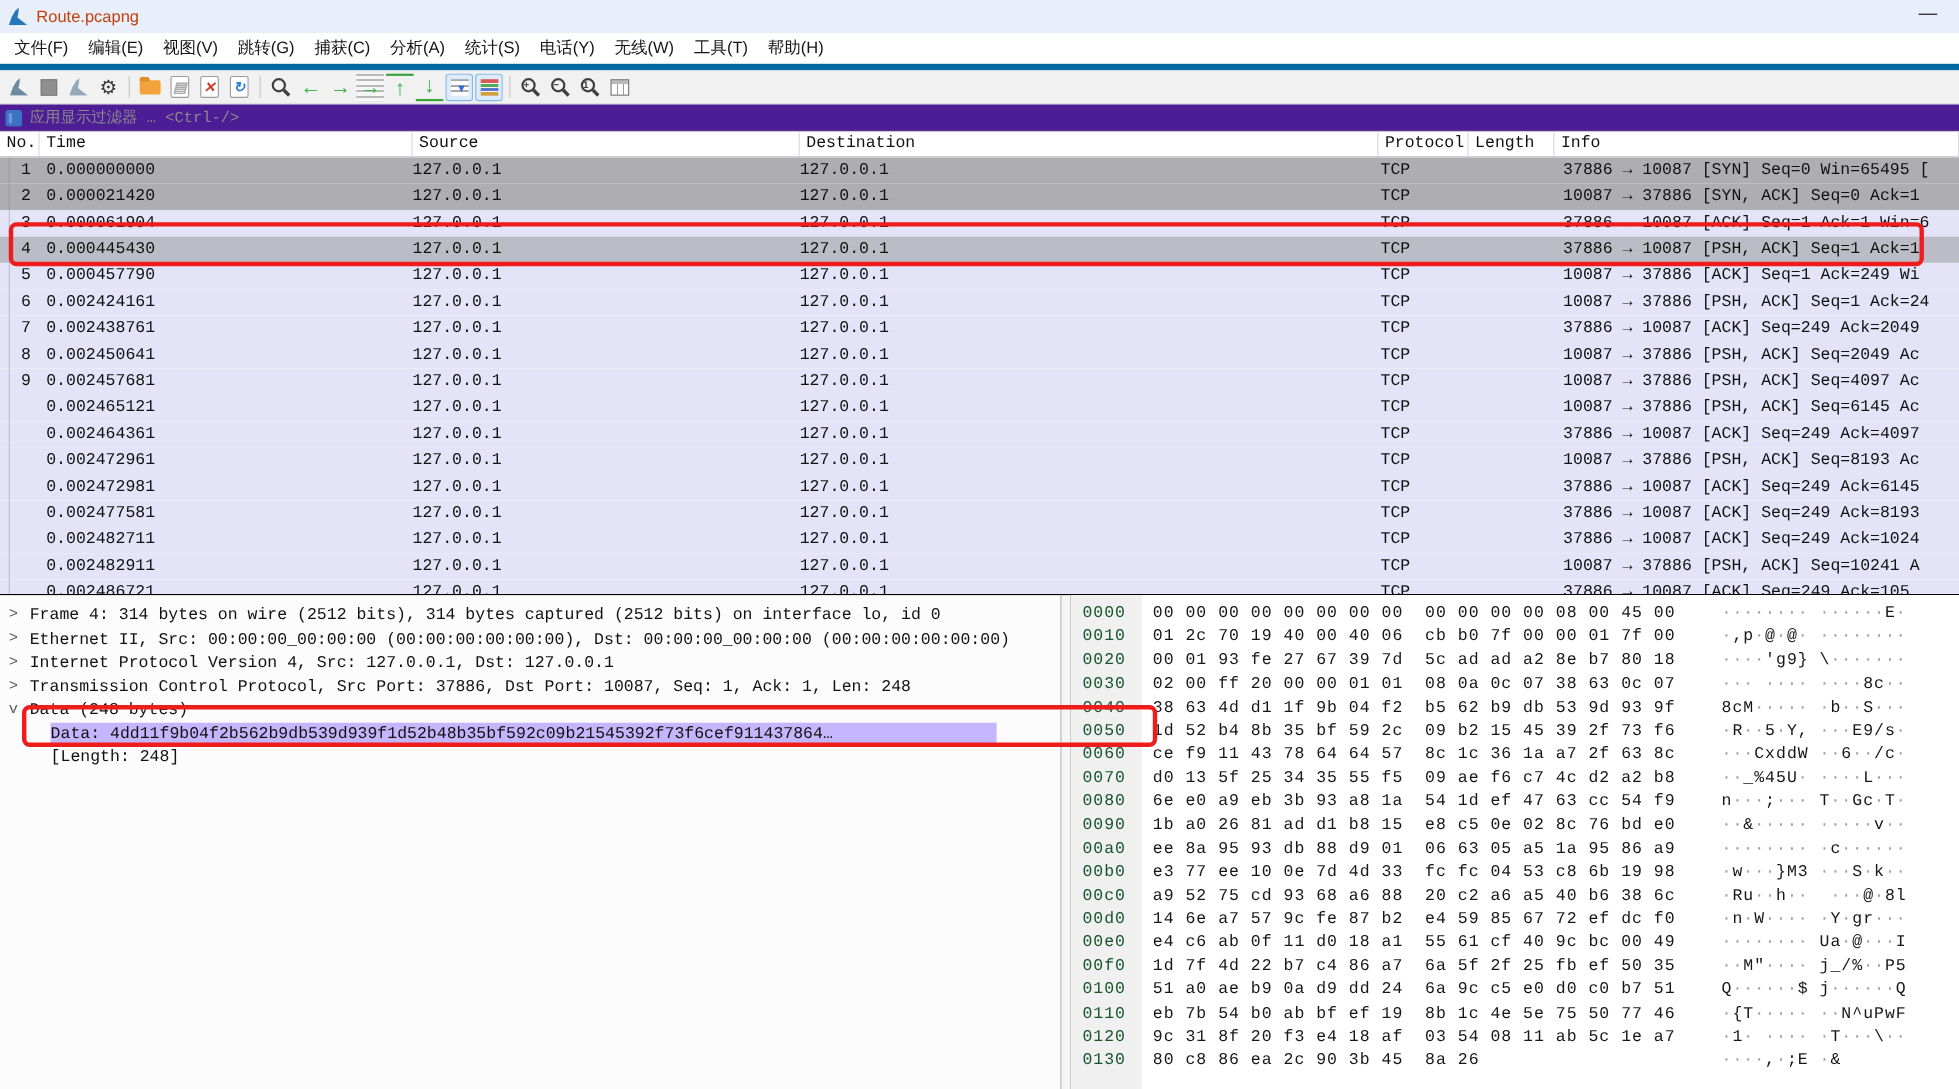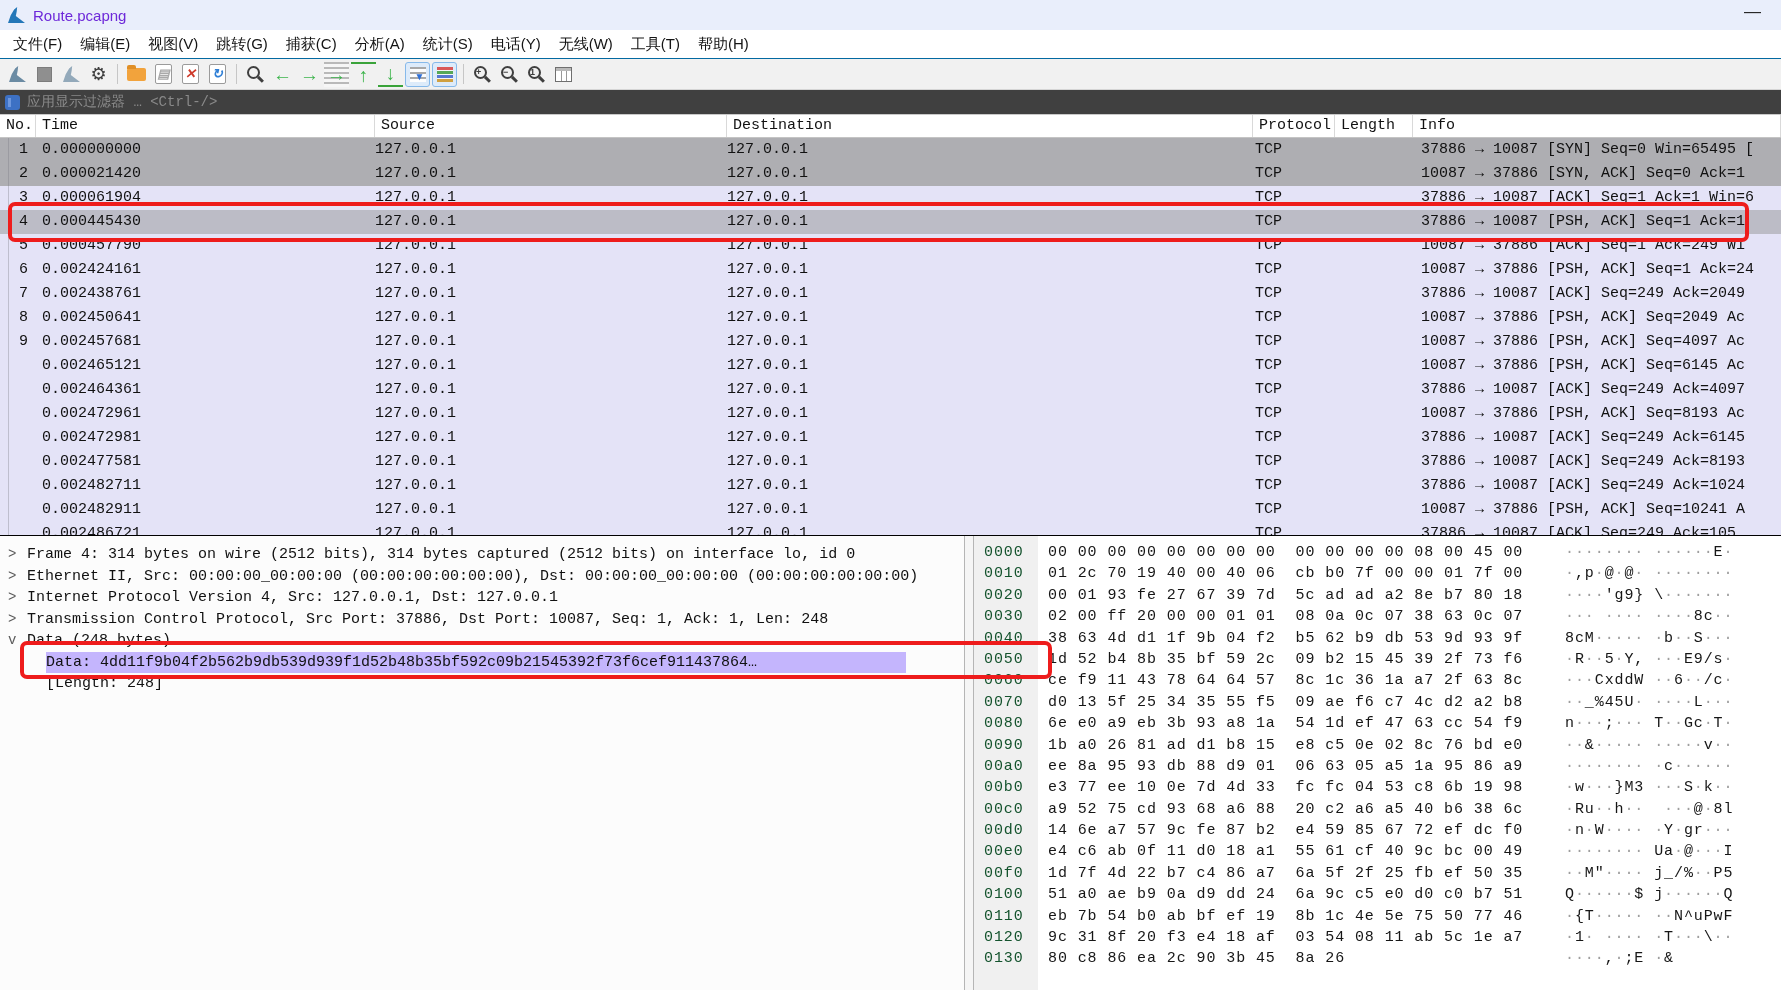--- a/index.html
+++ b/index.html
@@ -2,24 +2,24 @@
 <html><head>
 <meta charset="utf-8">
 <style>
   html,body{margin:0;padding:0;background:#fff;}
   #app{position:relative;width:1781px;height:990px;overflow:hidden;background:#fff;
        font-family:"Liberation Sans",sans-serif;color:#111;}
   
   #titlebar{height:30px;background:#e9eefb;display:flex;align-items:center;position:relative;}
   #ws-logo{width:17px;height:16px;margin:0 8px 0 8px;background:#2477b8;
            clip-path:polygon(0 100%,16% 52%,36% 16%,54% 0,51% 30%,46% 56%,100% 100%);}
-  #title-text{font-size:15px;color:#6d28d9;text-align:center;}
+  #title-text{font-size:15px;color:#c2410c;text-align:center;}
   #win-min{position:absolute;right:12px;top:2px;font-size:17px;color:#222;cursor:default;padding:0 8px;}
   
-  #menubar{height:28px;background:#fff;display:flex;align-items:center;padding-left:4px;border-bottom:1px solid #0369a1;}
+  #menubar{height:28px;background:#fff;display:flex;align-items:center;padding-left:4px;border-bottom:6px solid #0369a1;}
   .menu-item{padding:0 9px;font-size:15px;line-height:28px;color:#141414;}
   
   #toolbar{height:30px;background:#f1f1f1;border-bottom:1px solid #d5d5d5;display:flex;align-items:center;padding-left:5px;gap:2px;}
   .tbi{width:25px;height:25px;display:flex;align-items:center;justify-content:center;position:relative;box-sizing:border-box;}
   .tbi.active{border:1px solid #86b9ea;background:#ddebfa;border-radius:3px;}
   .tbsep{width:1px;height:20px;background:#c6c6c6;margin:0 4px;}
   .t-fin i{display:block;width:17px;height:16px;
      clip-path:polygon(0 100%,16% 52%,36% 16%,54% 0,51% 30%,46% 56%,100% 100%);}
   .t-stop i{display:block;width:13px;height:13px;border:1px solid #7c7c7c;}
   .t-glyph{font-size:18px;line-height:1;}
@@ -35,21 +35,21 @@
   .t-mag i::after{content:"";position:absolute;width:2.5px;height:7px;background:#3f3f3f;left:10px;top:8px;transform:rotate(-45deg);}
   .t-mag .mg{position:absolute;left:6px;top:5px;font-size:9px;font-weight:bold;color:#3f3f3f;}
   .t-stripes i{display:block;width:16px;height:15px;background:repeating-linear-gradient(#a8a8a8 0 2px,#fdfdfd 2px 5px);position:relative;}
   .t-stripes .ov{position:absolute;right:1px;bottom:0;font-size:10px;color:#2f6fd6;}
   .t-rainbow i{display:block;width:16px;height:15px;
      background:linear-gradient(to bottom,#d95858 0 3px,#f6f6f6 3px 4px,#57a857 4px 7px,#f6f6f6 7px 8px,#5878d0 8px 11px,#f6f6f6 11px 12px,#d0a040 12px 15px);}
   .t-table i{display:block;width:17px;height:15px;background:#fff;border:1px solid #6f6f6f;box-sizing:border-box;
      background-image:linear-gradient(#b9b9b9 0 3px,transparent 3px),
        linear-gradient(to right,transparent 0 5px,#999 5px 6px,transparent 6px 10px,#999 10px 11px,transparent 11px);}
   
-  #filterbar{height:24px;background:#404040;border-bottom:1px solid #c9c9c9;display:flex;align-items:center;}
+  #filterbar{height:24px;background:#4c1d95;border-bottom:1px solid #c9c9c9;display:flex;align-items:center;}
   #filter-bookmark{width:15px;height:15px;background:#3d71c4;border-radius:3px;margin:0 7px 0 5px;position:relative;}
   #filter-bookmark::after{content:"";position:absolute;left:3px;top:3px;width:3px;height:9px;background:#6d97dd;}
   #filter-text{font-size:14px;color:#8a8a8a;font-family:"Liberation Mono",monospace;}
   
   #pktlist{position:relative;height:419px;border-bottom:2px solid #000000;}
   .plgrid{display:grid;grid-template-columns:36px 339px 352px 526px 82px 78px 1fr;}
   #plheader{height:22px;line-height:22px;background:#fff;border-bottom:1px solid #c4c4c4;
             font-family:"Liberation Mono",monospace;font-size:15px;}
   #plheader .hc{border-right:1px solid #d9d9d9;padding-left:6px;overflow:hidden;white-space:nowrap;}
   #plrows{height:397px;overflow:hidden;position:relative;font-family:"Liberation Mono",monospace;font-size:15px;}

